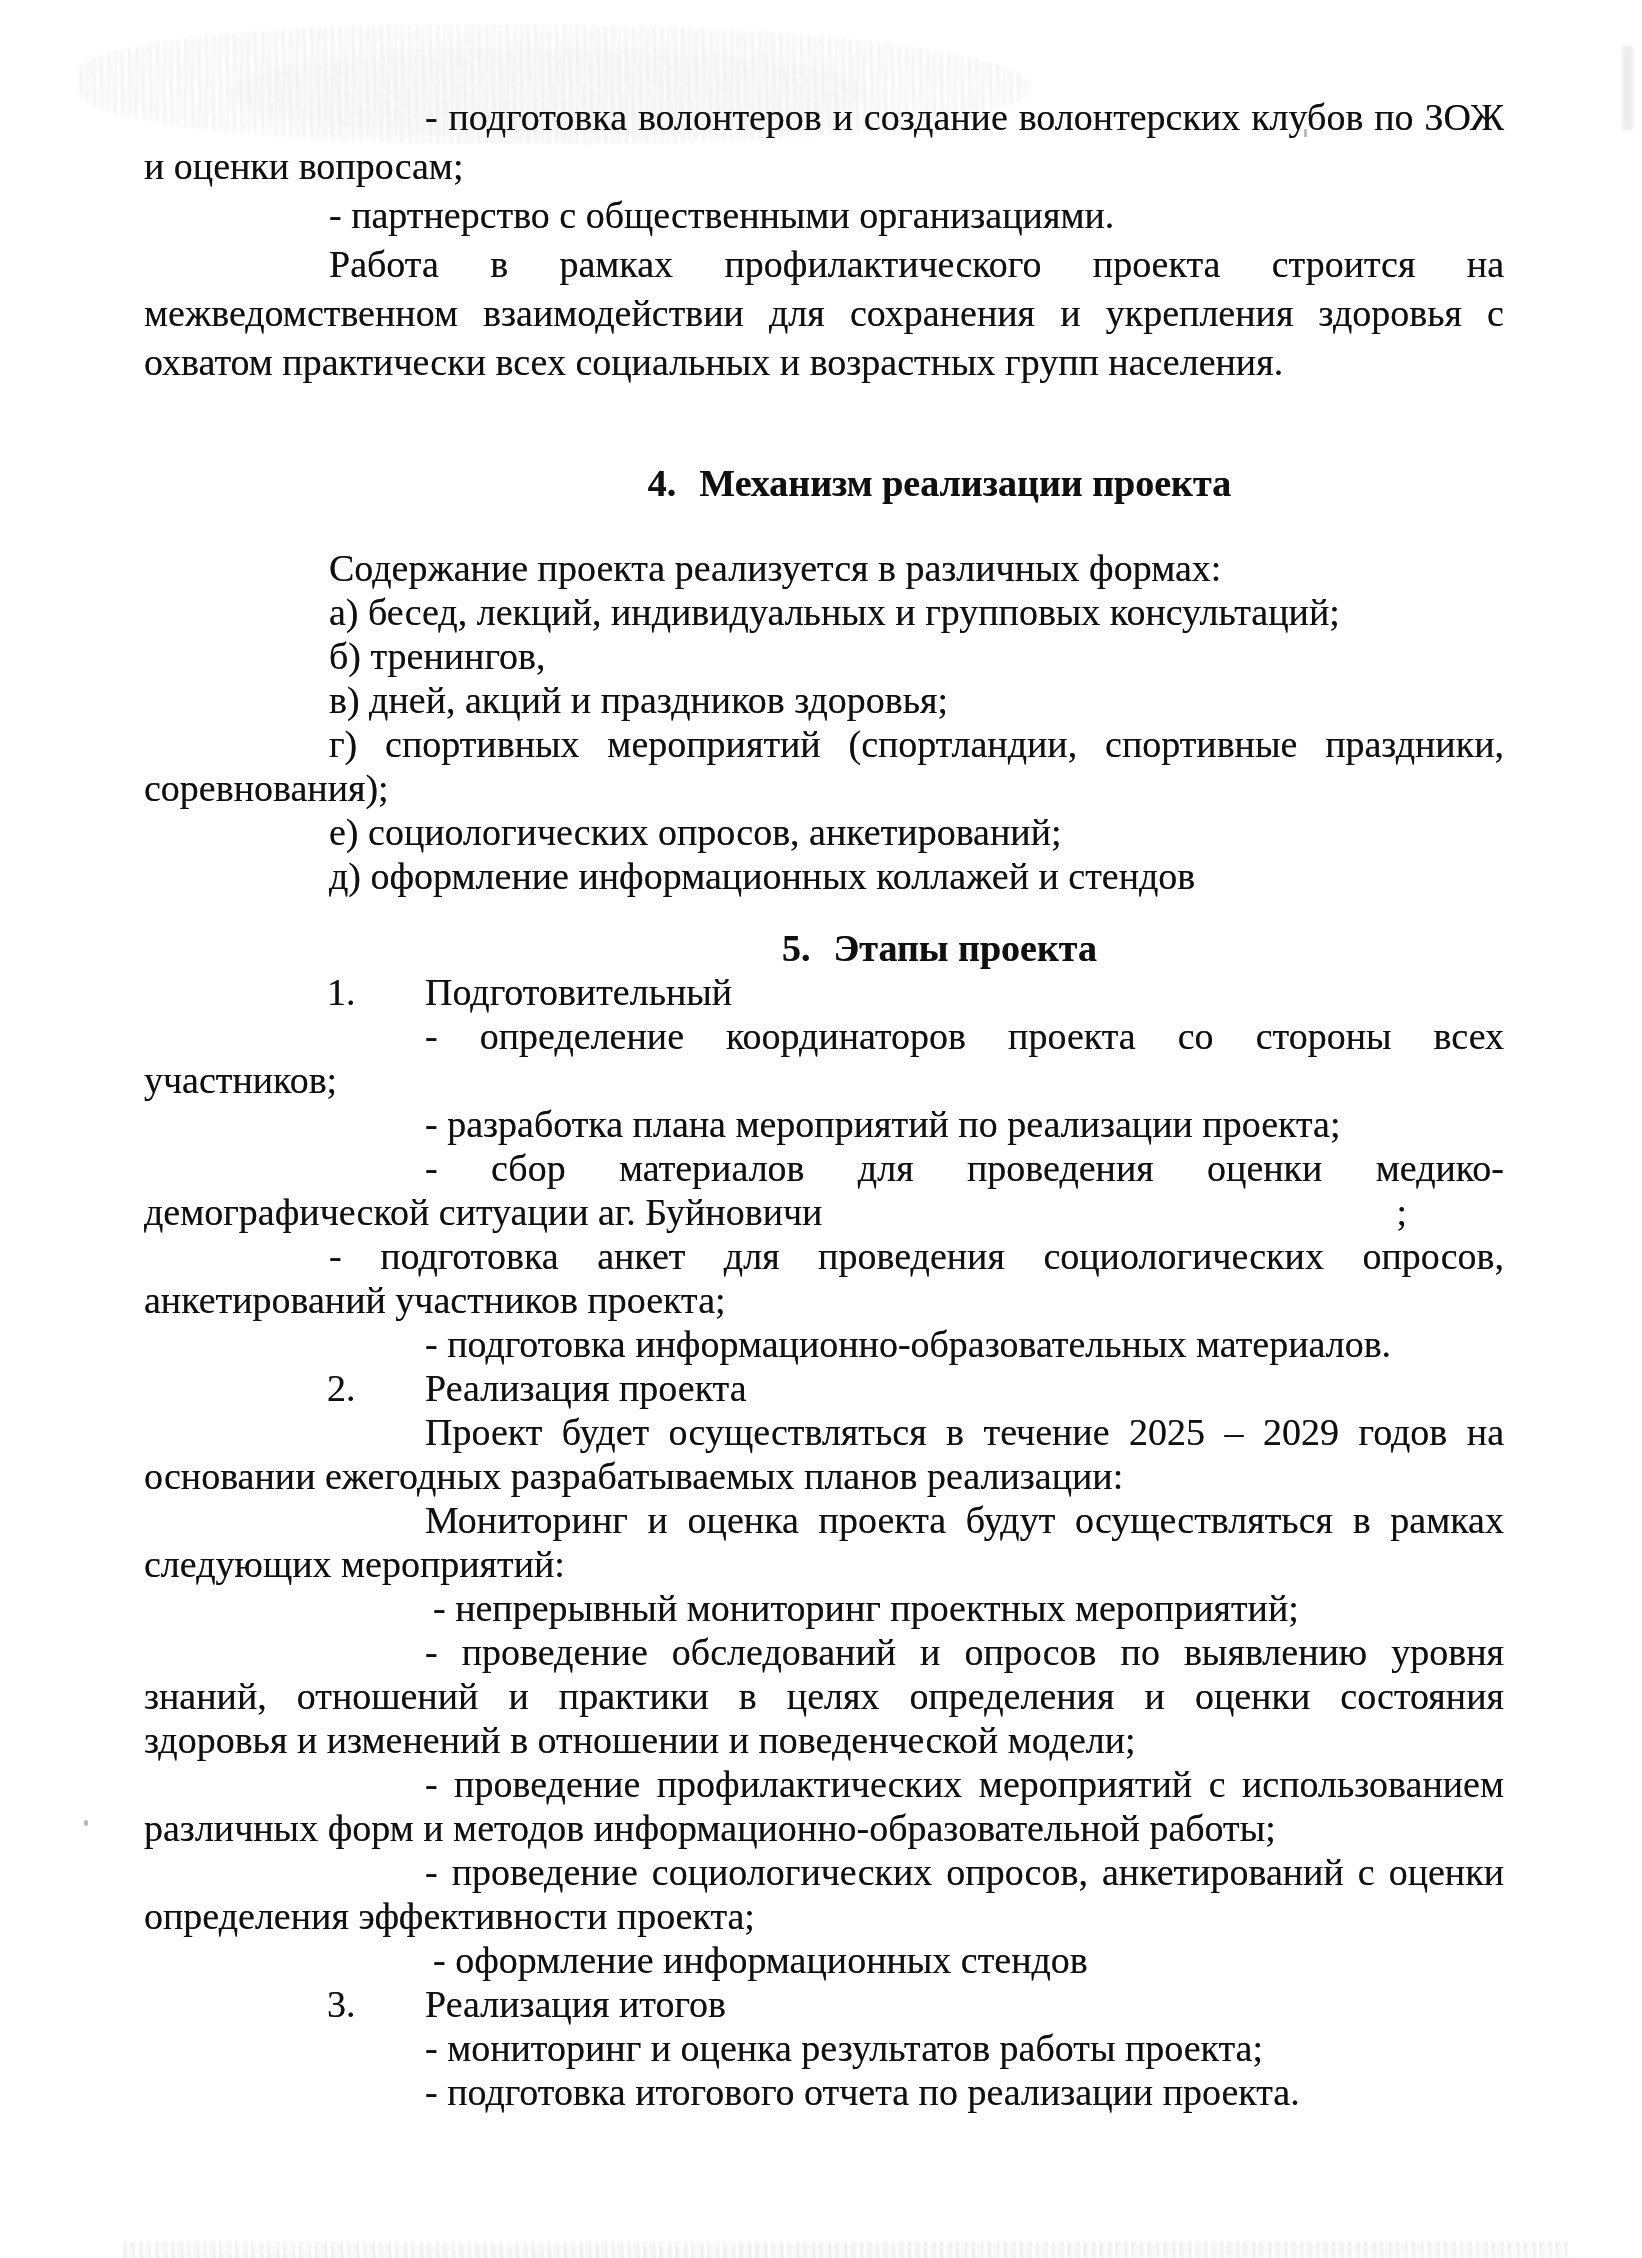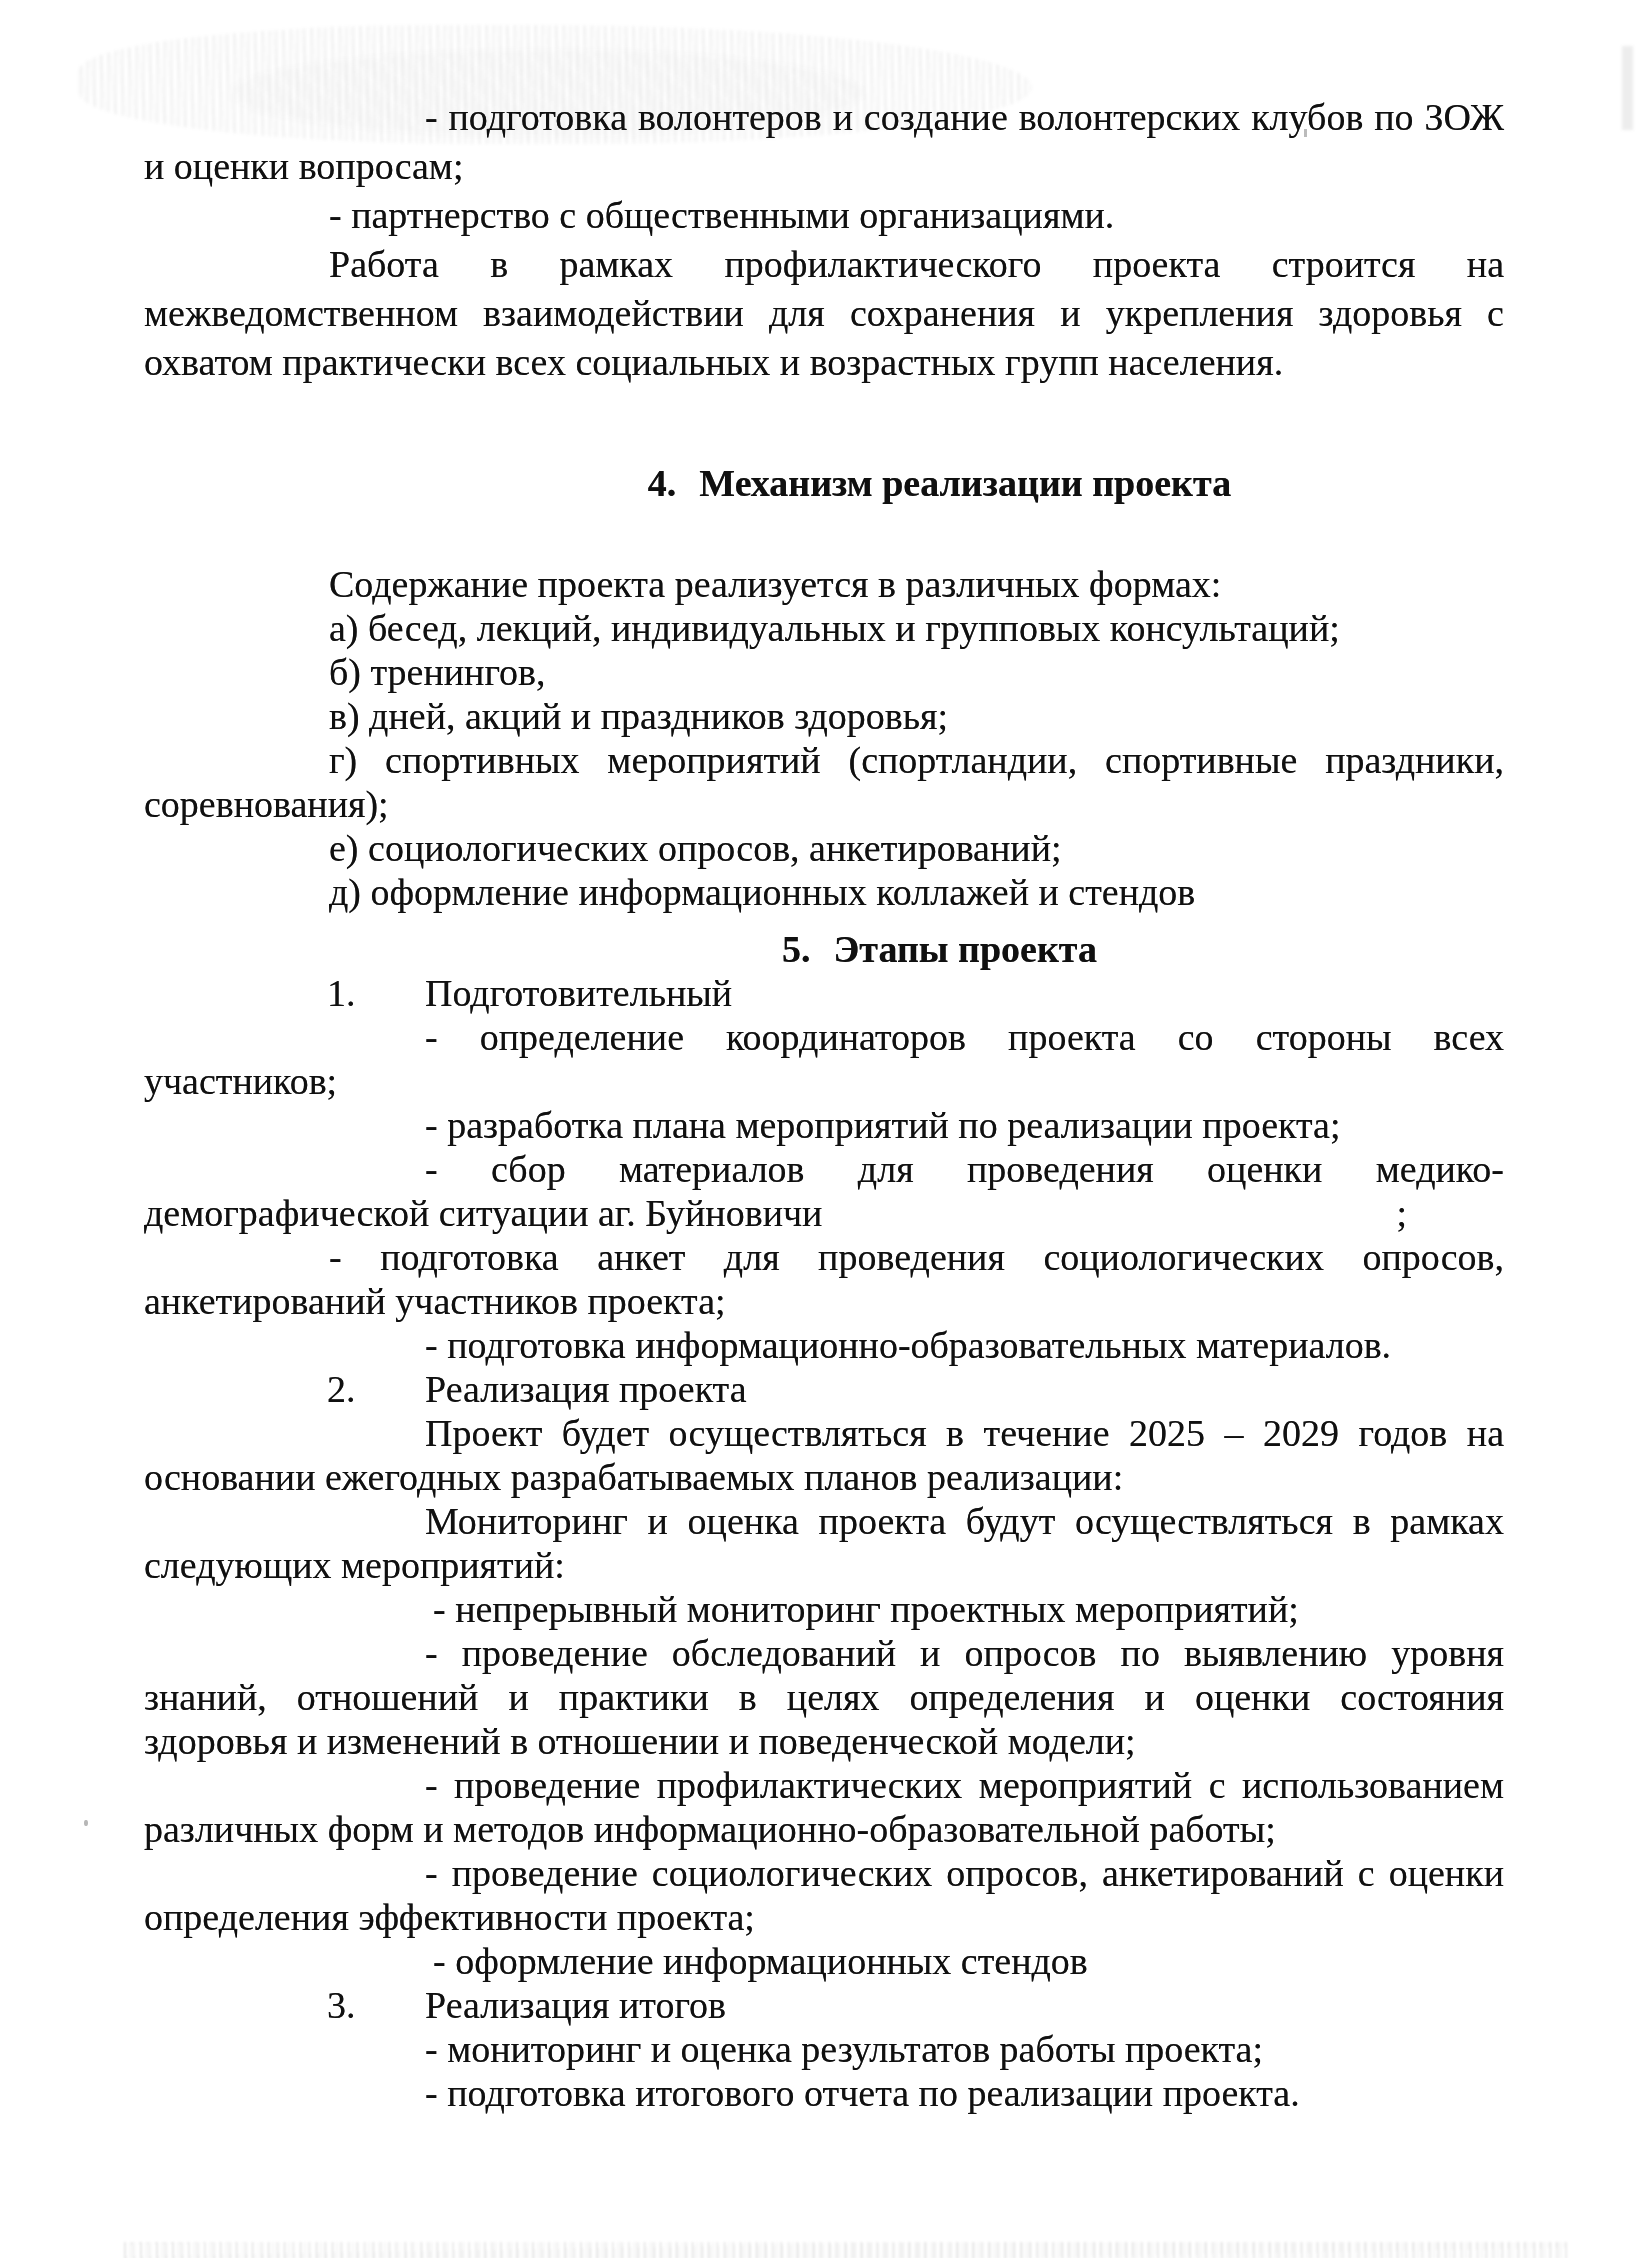--- a/index.html
+++ b/index.html
@@ -35,22 +35,22 @@
   }
   .hcent .num { margin-right: 23px; }
   
   .stage { font-weight: 400; line-height: 44px; height: 44px; }
   .stage .num { display: inline-block; margin-left: 183px; min-width: 98px; }
   
   .flexline { display: flex; }
   .flexline .tail { margin-left: auto; margin-right: 97px; }
   
   .mt-h4 { margin-top: 74px; }
-  .mt-forms { margin-top: 57px; }
-  .mt-h5 { margin-top: 13px; }
+  .mt-forms { margin-top: 41px; }
+  .mt-h5 { margin-top: 28px; }
   
   .noise-top {
     position: absolute; left: 79px; top: 25px; width: 953px; height: 119px;
     background:
       repeating-linear-gradient(90deg, rgba(60,60,60,0.05) 0 2.6px, transparent 2.6px 7px),
       repeating-linear-gradient(84deg, rgba(90,90,90,0.04) 0 1.8px, transparent 1.8px 9.7px);
     filter: blur(1.8px);
     border-radius: 40% 55% 50% 45%;
   }
   .noise-top2 {

